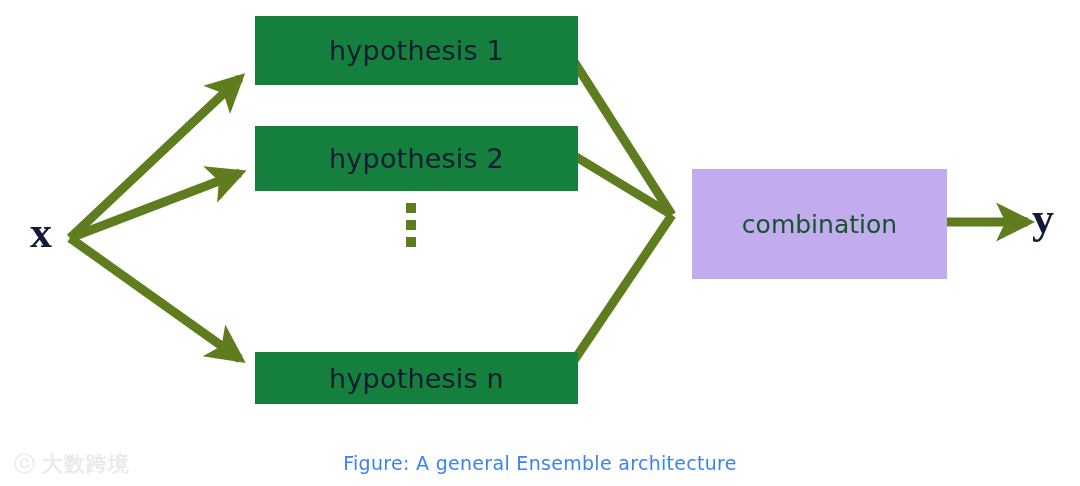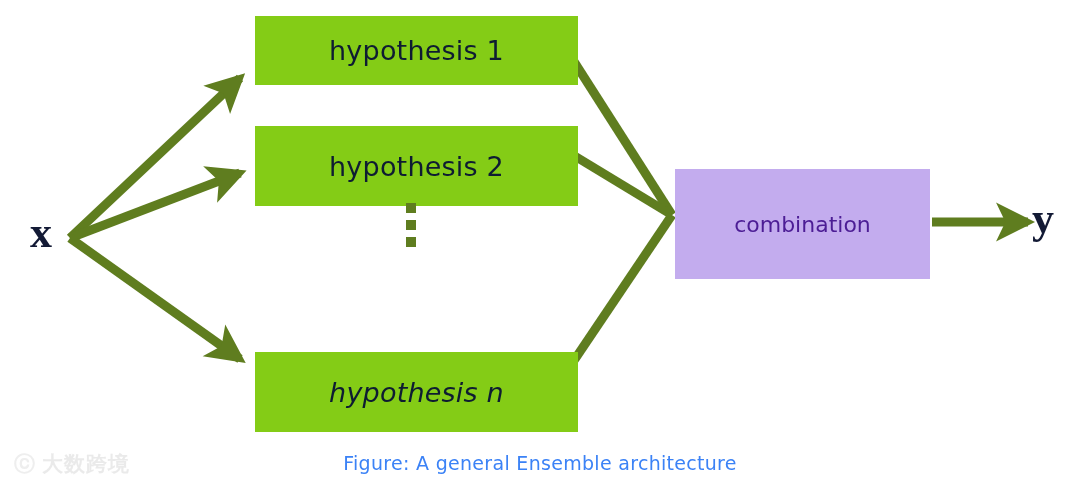--- a/index.html
+++ b/index.html
@@ -25,31 +25,32 @@
     height: 486px;
   }
   .node-box {
     position: absolute;
     display: flex;
     align-items: center;
     justify-content: center;
     box-sizing: border-box;
   }
   .hyp-box {
-    background: #84cc16;
+    background: #15803d;
     color: #0e1c32;
     font-size: 27px;
     font-family: "DejaVu Sans", sans-serif;
     letter-spacing: 0.2px;
   }
   .comb-box {
     background: #c3aceeff;
-    color: #4c1d95;
-    font-size: 22px;
+    color: #14532d;
+    font-size: 25px;
     font-family: "DejaVu Sans", sans-serif;
+    margin-left: 17px;
   }
   .io-label {
     position: absolute;
     font-family: "Liberation Serif", serif;
     font-weight: 700;
     color: #131a35;
     font-size: 44px;
     line-height: 1;
   }
   .vdots {
@@ -120,29 +121,29 @@
       <line x1="932" y1="222" x2="1028" y2="222" marker-end="url(#ah)"></line>
     </g>
   </svg>
 
   <div class="io-label" style="left:30px; top:211px;">x</div>
 
   <div class="io-label" style="left:1032px; top:197px;">y</div>
 
   <div class="node-box hyp-box" style="left:255px; top:16px; width:323px; height:69px;">hypothesis 1</div>
 
-  <div class="node-box hyp-box" style="left:255px; top:126px; width:323px; height:80px;">hypothesis 2</div>
+  <div class="node-box hyp-box" style="left:255px; top:126px; width:323px; height:65px;">hypothesis 2</div>
 
   <div class="vdots" style="left:405px; top:203px; width:12px; height:44px;">
     <span></span>
     <span></span>
     <span></span>
   </div>
 
-  <div class="node-box hyp-box" style="left:255px; top:352px; width:323px; height:80px;font-style:italic;">hypothesis n</div>
+  <div class="node-box hyp-box" style="left:255px; top:352px; width:323px; height:52px;">hypothesis n</div>
 
   <div class="node-box comb-box" style="left:675px; top:169px; width:255px; height:110px;">combination</div>
 
   <div class="caption" style="left:0; top:452px;">Figure: A general Ensemble architecture</div>
 
   <div class="watermark" style="left:14px; top:450px;">
     <span class="wm-mark">ⓒ</span>
     <span class="wm-text">大数跨境</span>
   </div>
 

